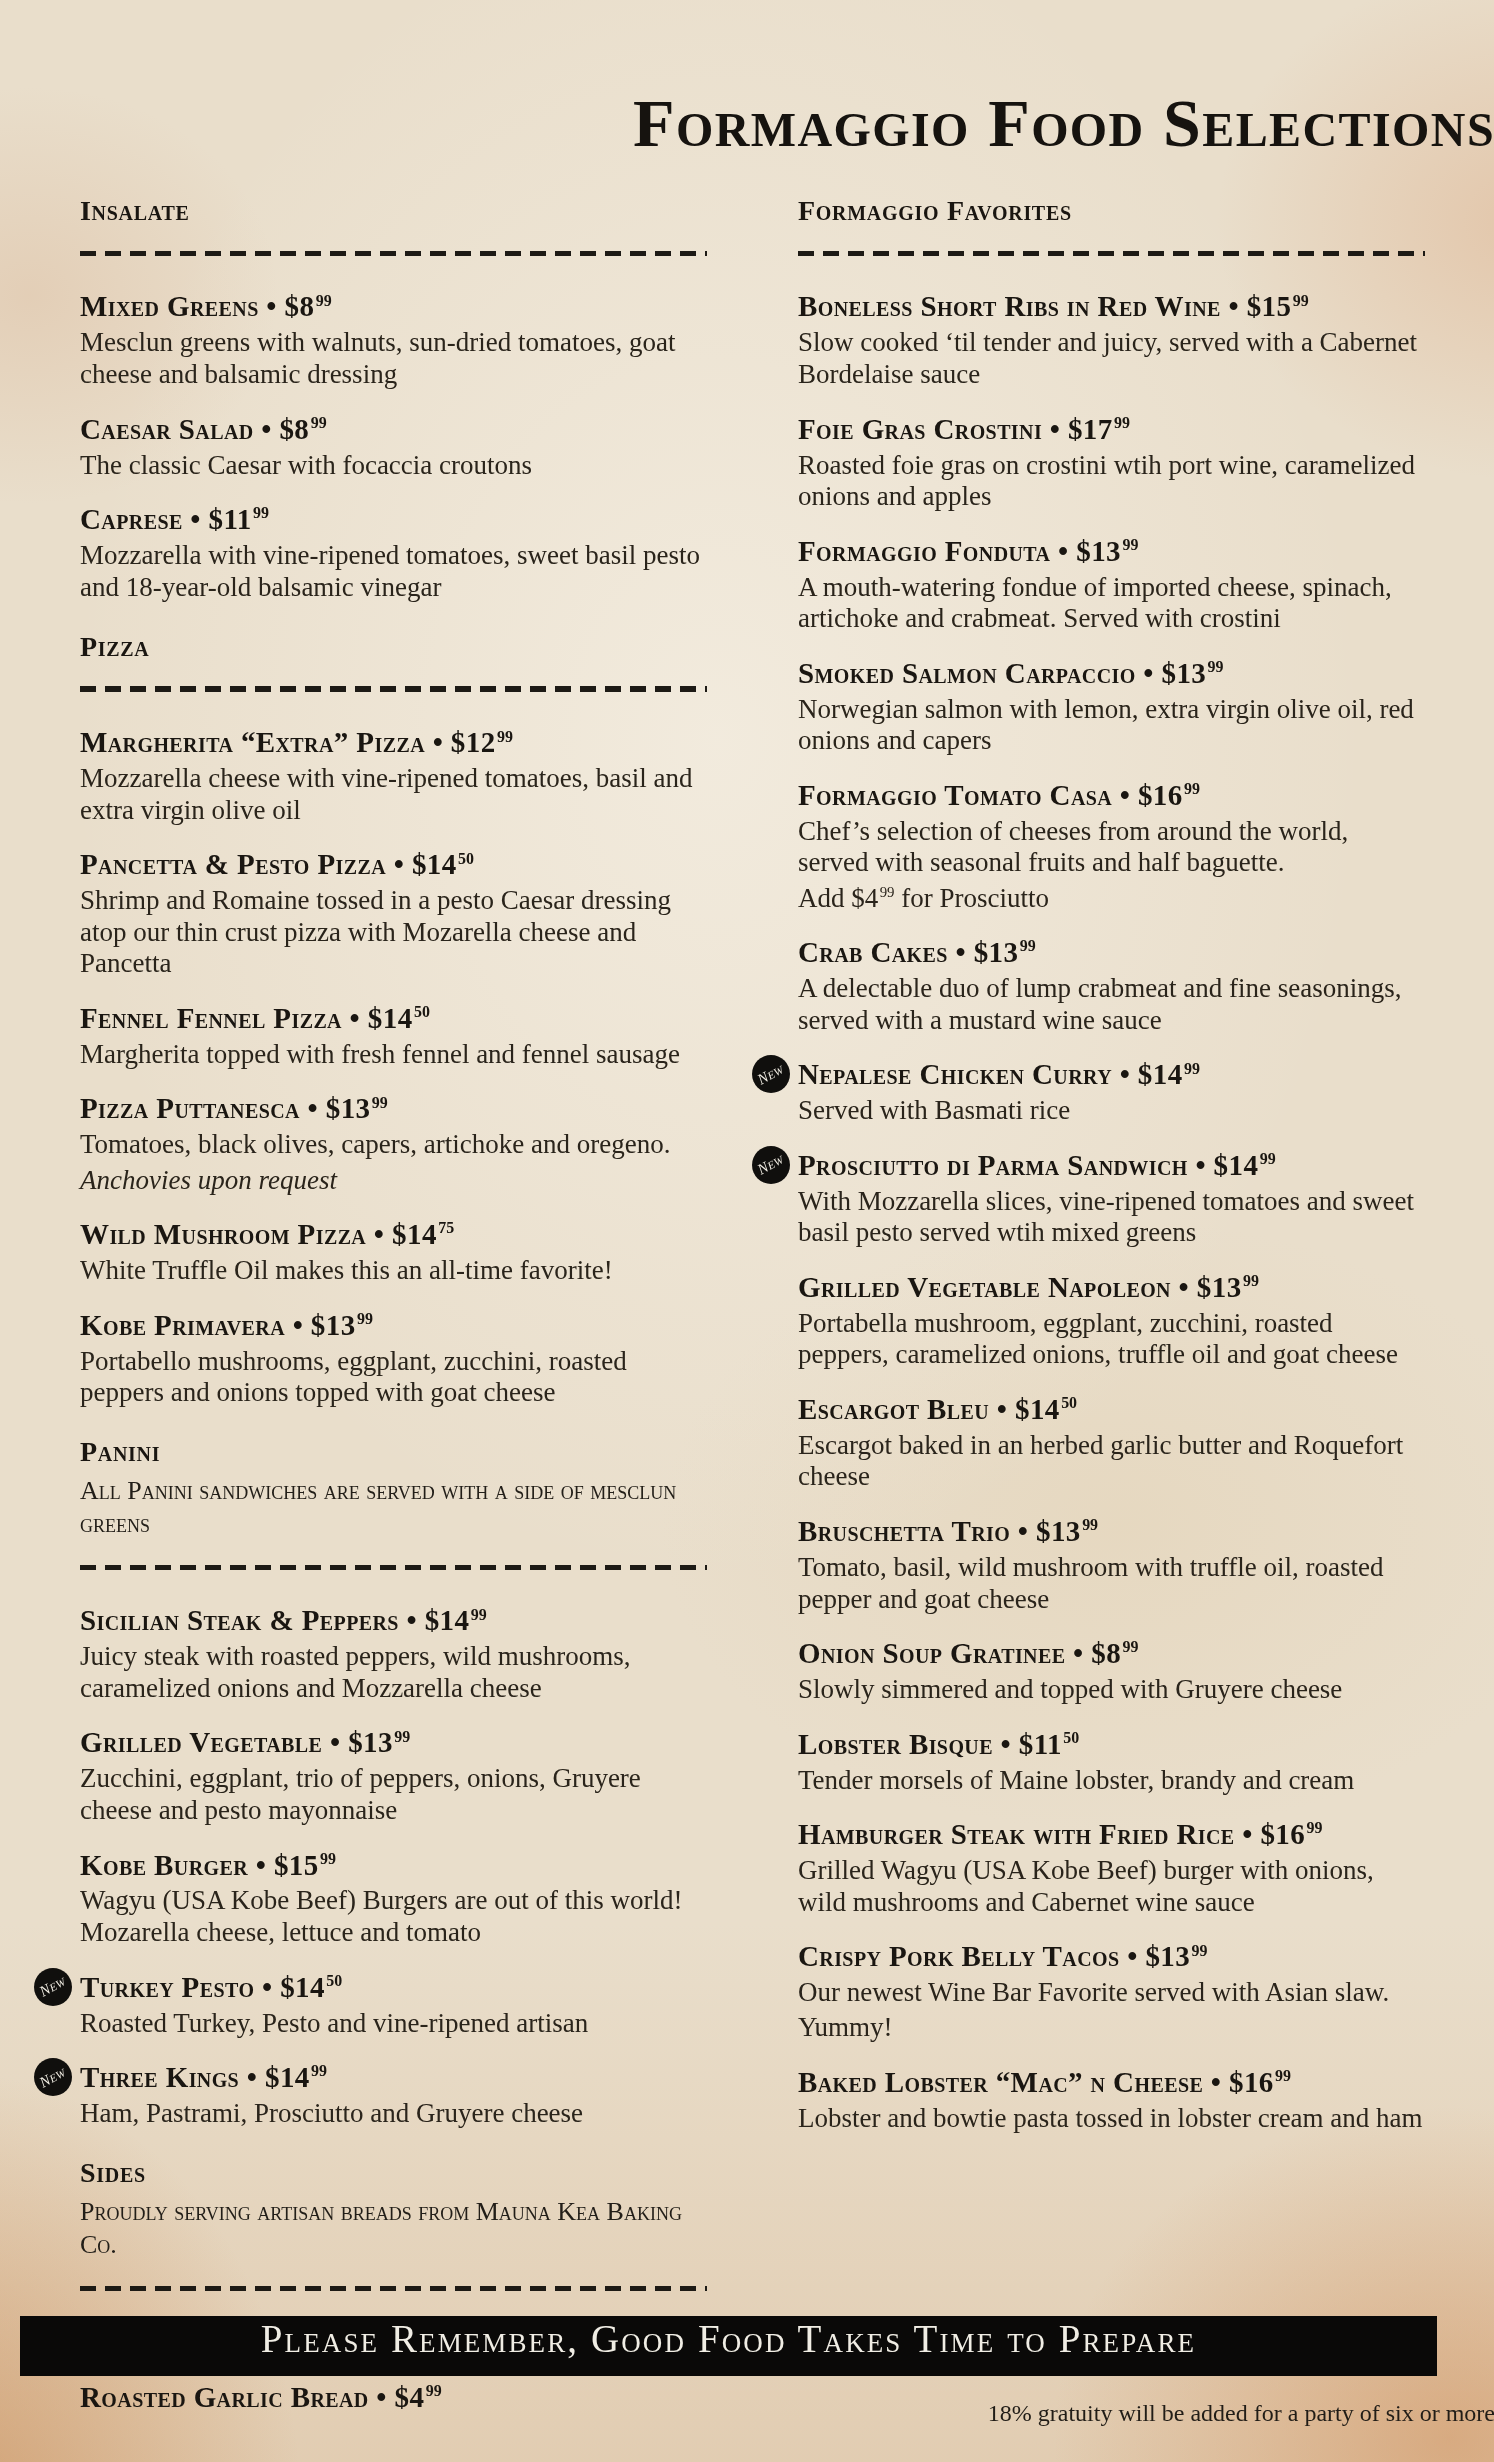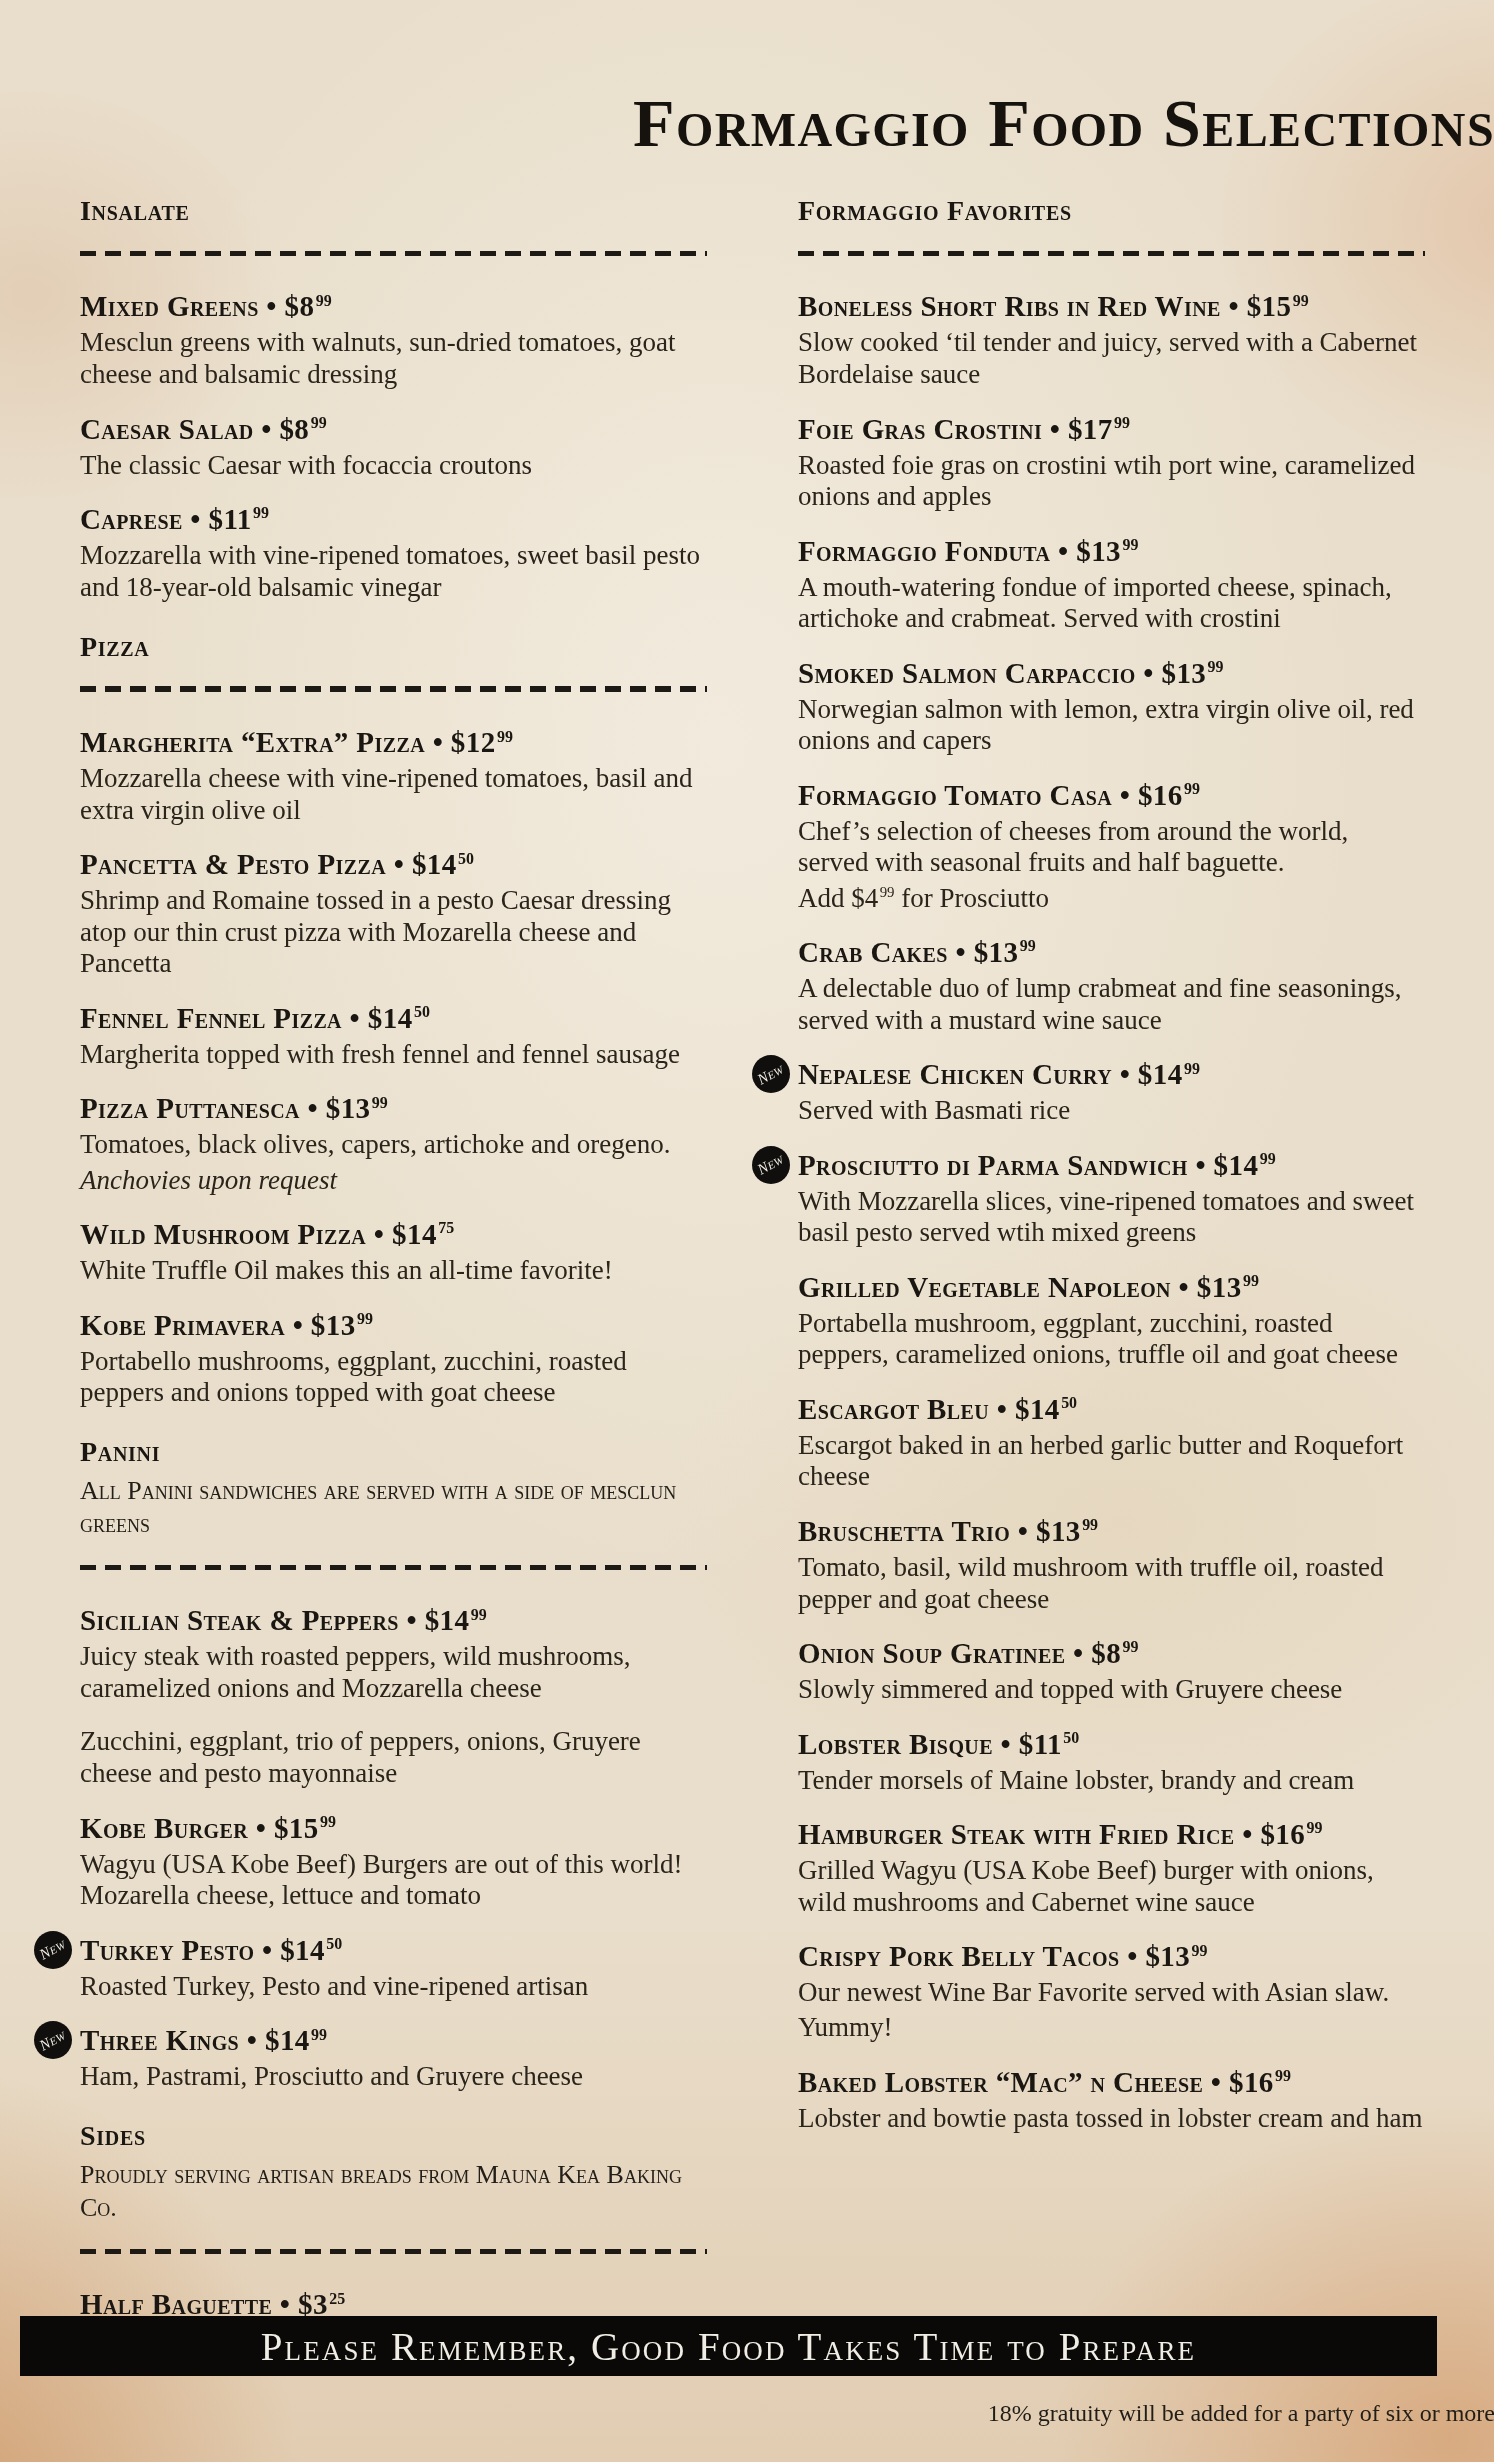--- a/index.html
+++ b/index.html
@@ -96,21 +96,21 @@
     font-size:15px;
     font-style:italic;
     font-variant:small-caps;
     letter-spacing:0.4px;
   }
   .banner{
     position:absolute;
     left:20px;top:2316px;
     width:1417px;height:60px;
     background:#0a0908;
-    display:flex;align-items:center;justify-content:center;
+    display:flex;justify-content:center;
   }
   .banner span{
     color:#f0ede4;
     font-variant:small-caps;
     font-size:39px;
     letter-spacing:2.1px;
     font-weight:400;
   }
   .gratuity{
     position:absolute;
@@ -175,20 +175,21 @@
         </section>
         <section class="menu-section">
           <h2 class="sec-name">Panini</h2>
           <div class="sec-note">All Panini sandwiches are served with a side of mesclun greens</div>
           <div class="divider"></div>
           <div class="item">
             <div class="item-head"><span class="iname">Sicilian Steak &amp; Peppers</span><span class="bullet"> • </span><span class="price"><span class="dollars">$14</span><sup class="cents">99</sup></span></div>
             <p class="desc">Juicy steak with roasted peppers, wild mushrooms, caramelized onions and Mozzarella cheese</p>
           </div>
           <div class="item">
+            <div class="item-head"><span class="iname">Grilled Vegetable</span><span class="bullet"> • </span><span class="price"><span class="dollars">$13</span><sup class="cents">99</sup></span></div>
             <p class="desc">Zucchini, eggplant, trio of peppers, onions, Gruyere cheese and pesto mayonnaise</p>
           </div>
           <div class="item">
             <div class="item-head"><span class="iname">Kobe Burger</span><span class="bullet"> • </span><span class="price"><span class="dollars">$15</span><sup class="cents">99</sup></span></div>
             <p class="desc">Wagyu (USA Kobe Beef) Burgers are out of this world! Mozarella cheese, lettuce and tomato</p>
           </div>
           <div class="item">
             <span class="badge">
               <span>New</span>
             </span>

